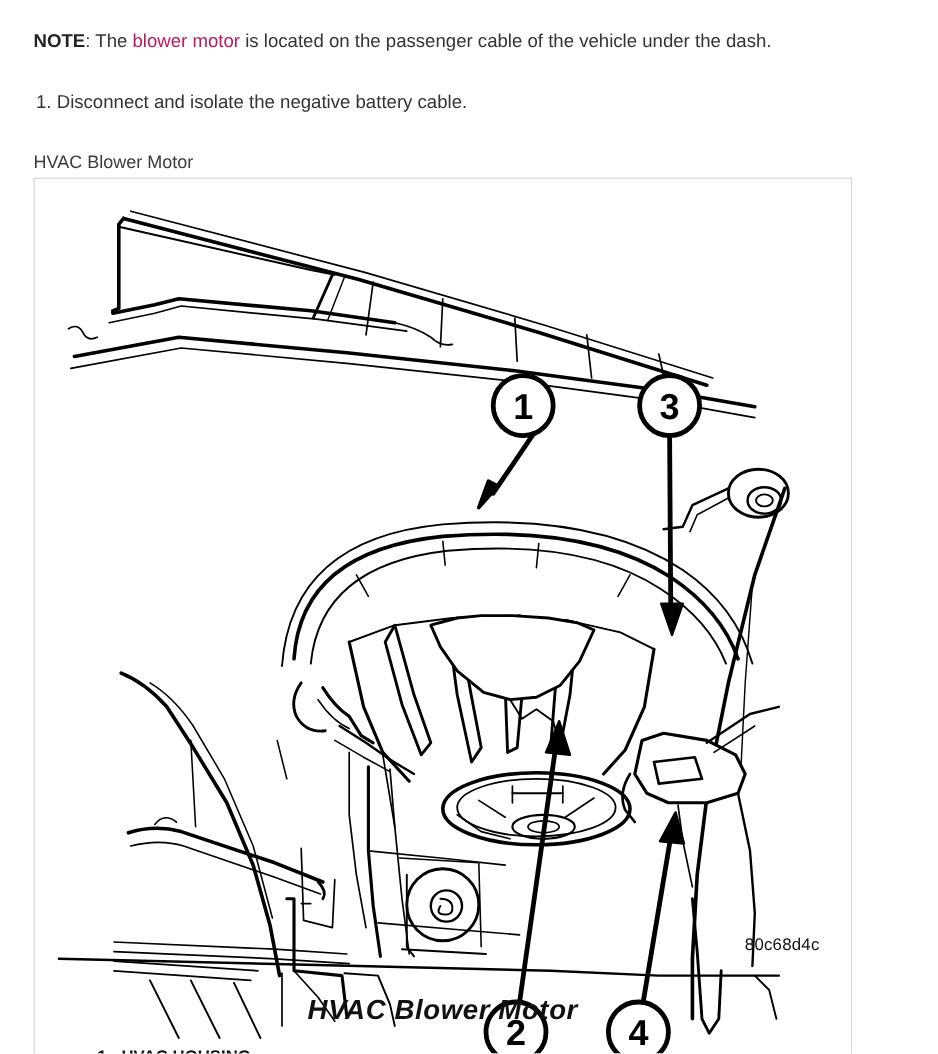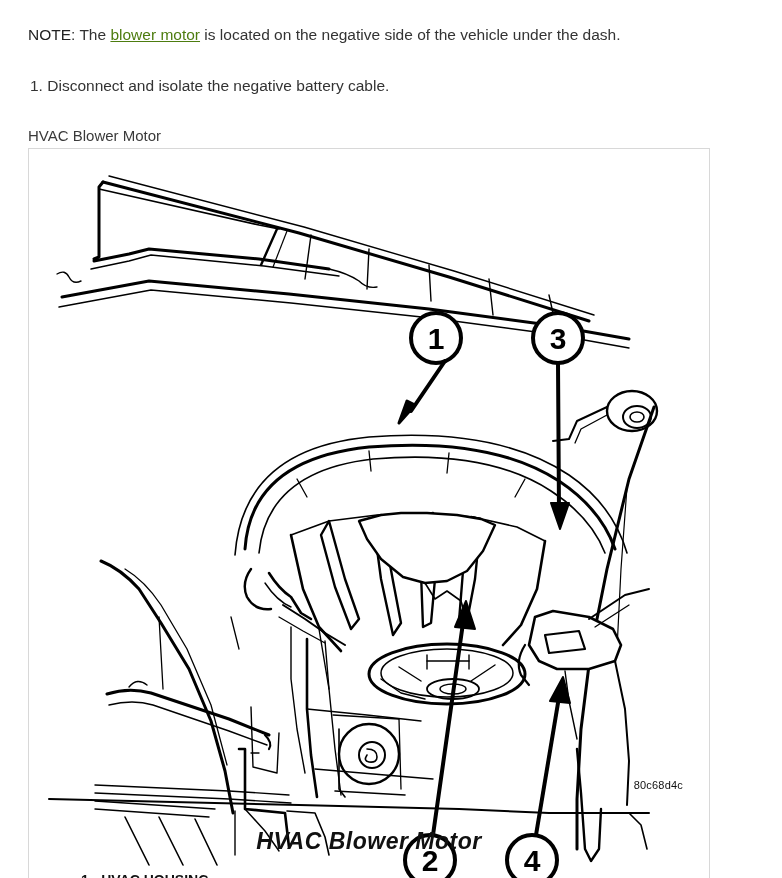--- a/index.html
+++ b/index.html
@@ -20,27 +20,26 @@
   .note-line {
     position: absolute;
     left: 28px;
     top: 25px;
     font-size: 15.5px;
     line-height: 20px;
     color: #333333;
     white-space: nowrap;
   }
   .note-label {
-    font-weight: normal;
+    font-weight: bold;
     color: #222222;
     text-align: center;
   }
   .link {
-    color: #4d7c0f;
-    text-decoration: underline;
+    color: #be185d;
   }
 
   .step-line {
     position: absolute;
     left: 30px;
     top: 76px;
     font-size: 15.5px;
     line-height: 20px;
     color: #333333;
     white-space: nowrap;
@@ -78,21 +77,21 @@
     height: 729px;
   }
   .figure-svg-wrap svg {
     display: block;
   }
 
   .asset-id {
     position: absolute;
     right: 26px;
     top: 630px;
-    font-size: 11px;
+    font-size: 14px;
     font-family: "Liberation Sans", sans-serif;
     color: #111111;
     letter-spacing: 0.2px;
   }
 
   .figure-caption {
     position: absolute;
     left: 0;
     right: 0;
     top: 679px;
@@ -120,21 +119,21 @@
     font-size: 30px;
     font-weight: bold;
     fill: #000000;
     text-anchor: middle;
   }
 </style>
 </head>
 <body>
 
 <div class="note-line">
-  <span class="note-label">NOTE</span><span>: The </span><span class="link">blower motor</span><span> is located on the negative side of the vehicle under the dash.</span>
+  <span class="note-label">NOTE</span><span>: The </span><span class="link">blower motor</span><span> is located on the passenger cable of the vehicle under the dash.</span>
 </div>
 
 <div class="step-line">
   <span>1.</span>
   <span>Disconnect and isolate the negative battery cable.</span>
 </div>
 
 <div class="fig-heading">HVAC Blower Motor</div>
 
 <div class="figure-box">

